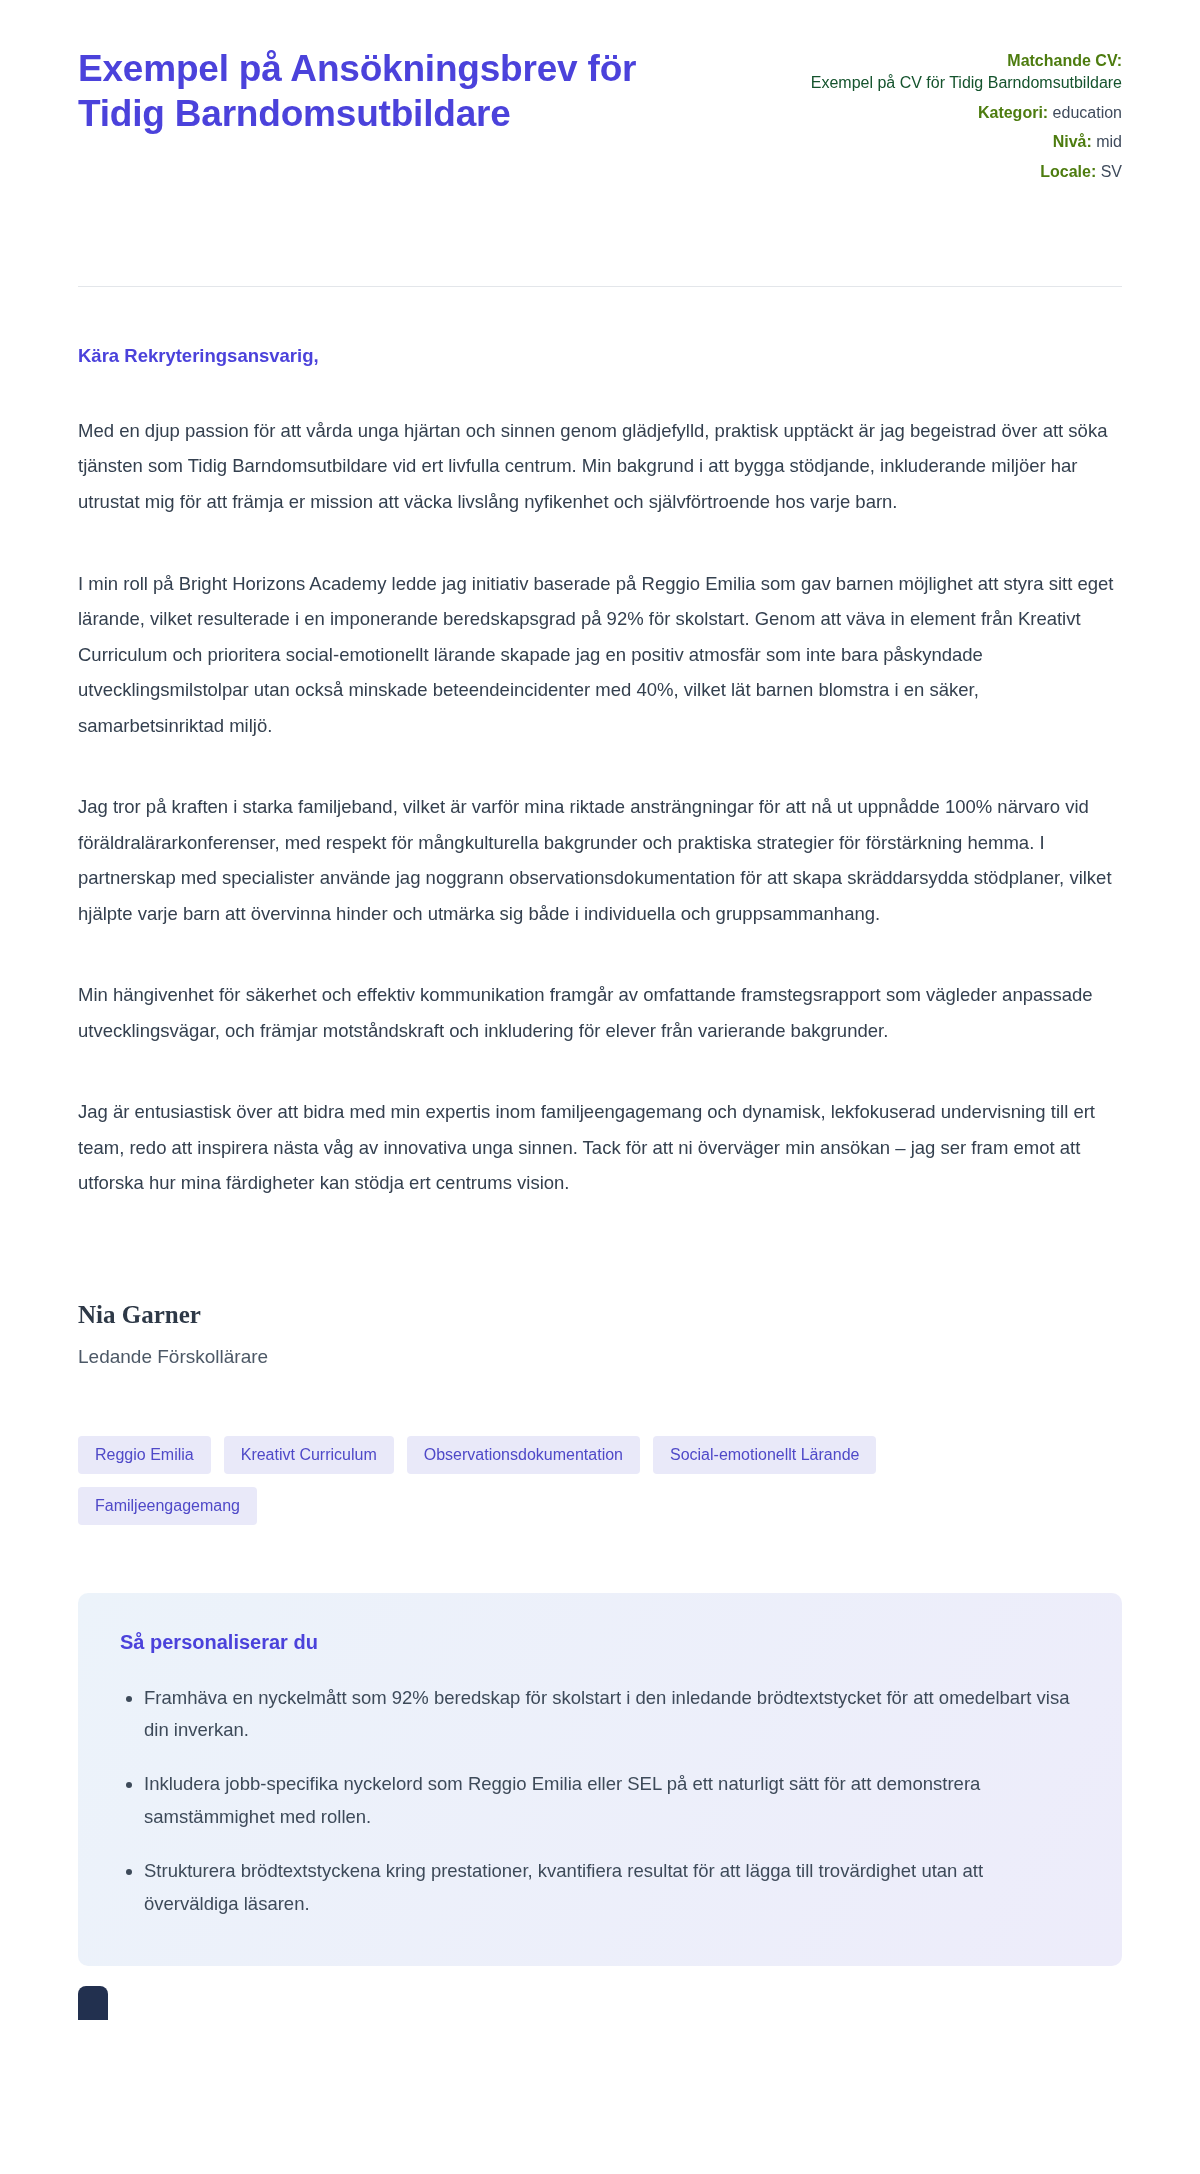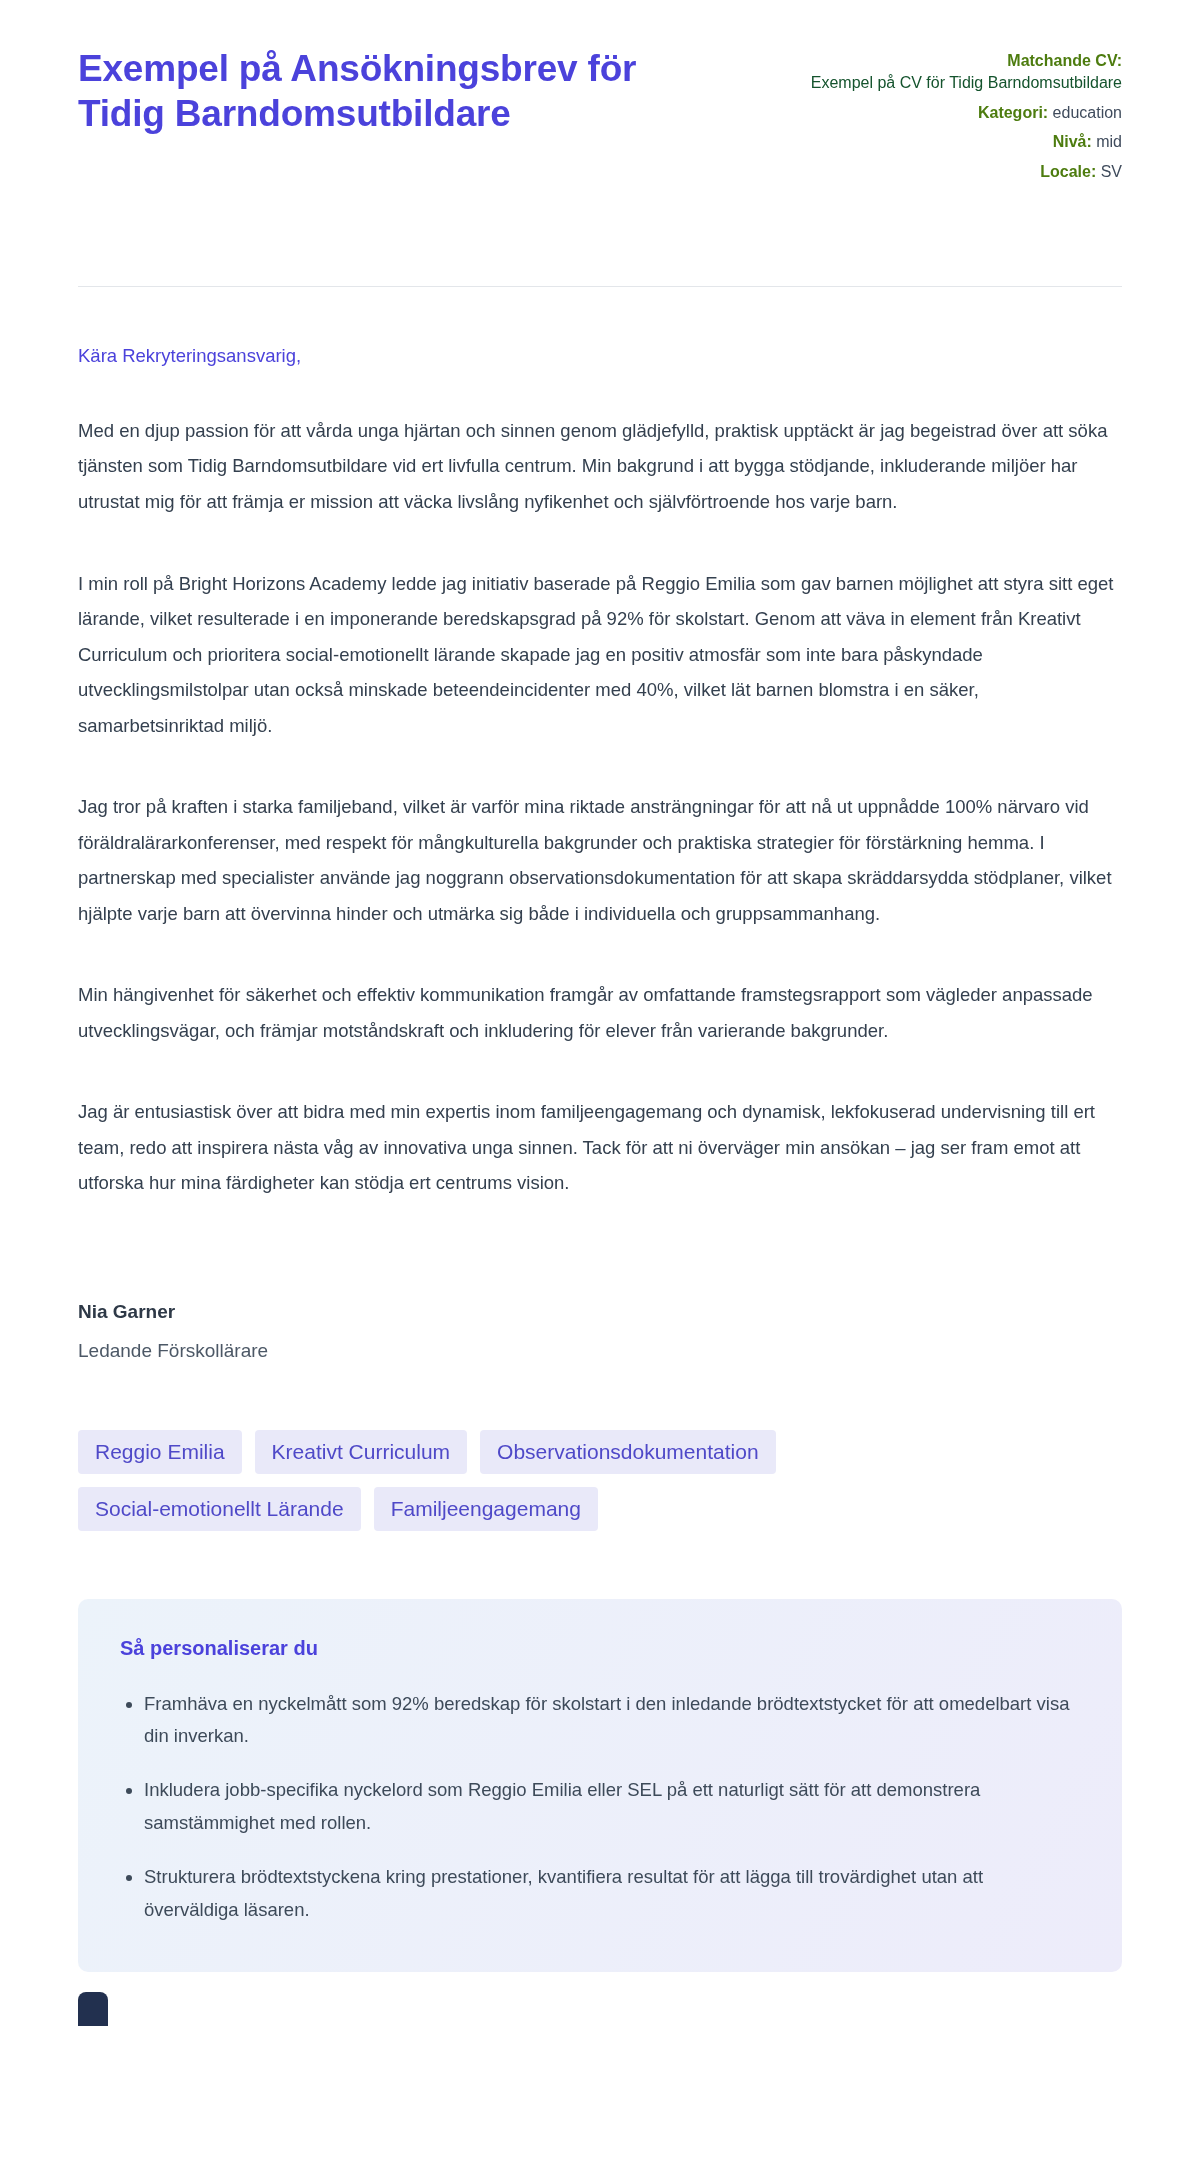--- a/index.html
+++ b/index.html
@@ -51,54 +51,55 @@
   .divider {
     border: none;
     border-top: 1px solid #e3e6ea;
     margin: 96px 0 0 0;
   }
 
   
   .greeting {
     margin: 58px 0 0 0;
     color: #4b42db;
-    font-weight: normal;
+    font-weight: bold;
     font-size: 18.5px;
   }
   .para {
     margin: 46px 0 0 0;
     font-size: 18.5px;
     line-height: 1.92;
     color: #34404f;
   }
   .sig-name {
     margin: 100px 0 0 0;
-    font-size: 19px;
+    font-size: 25px;
     font-weight: bold;
     color: #2e3947;
+    font-family: Liberation Serif, serif;
   }
   .sig-title {
     margin: 17px 0 0 0;
     font-size: 19px;
     color: #4c5866;
   }
 
   
   .tags {
     margin-top: 68px;
     display: flex;
     flex-wrap: wrap;
     gap: 13px;
     max-width: 820px;
   }
   .tag {
     display: inline-block;
     background: #e9e9f9;
     color: #4f49c8;
-    font-size: 21px;
+    font-size: 16px;
     padding: 10px 17px;
     border-radius: 4px;
     white-space: nowrap;
     text-align: right;
   }
 
   
   .personalize {
     margin-top: 68px;
     background: linear-gradient(120deg, #ecf3fa 0%, #edecfa 100%);

